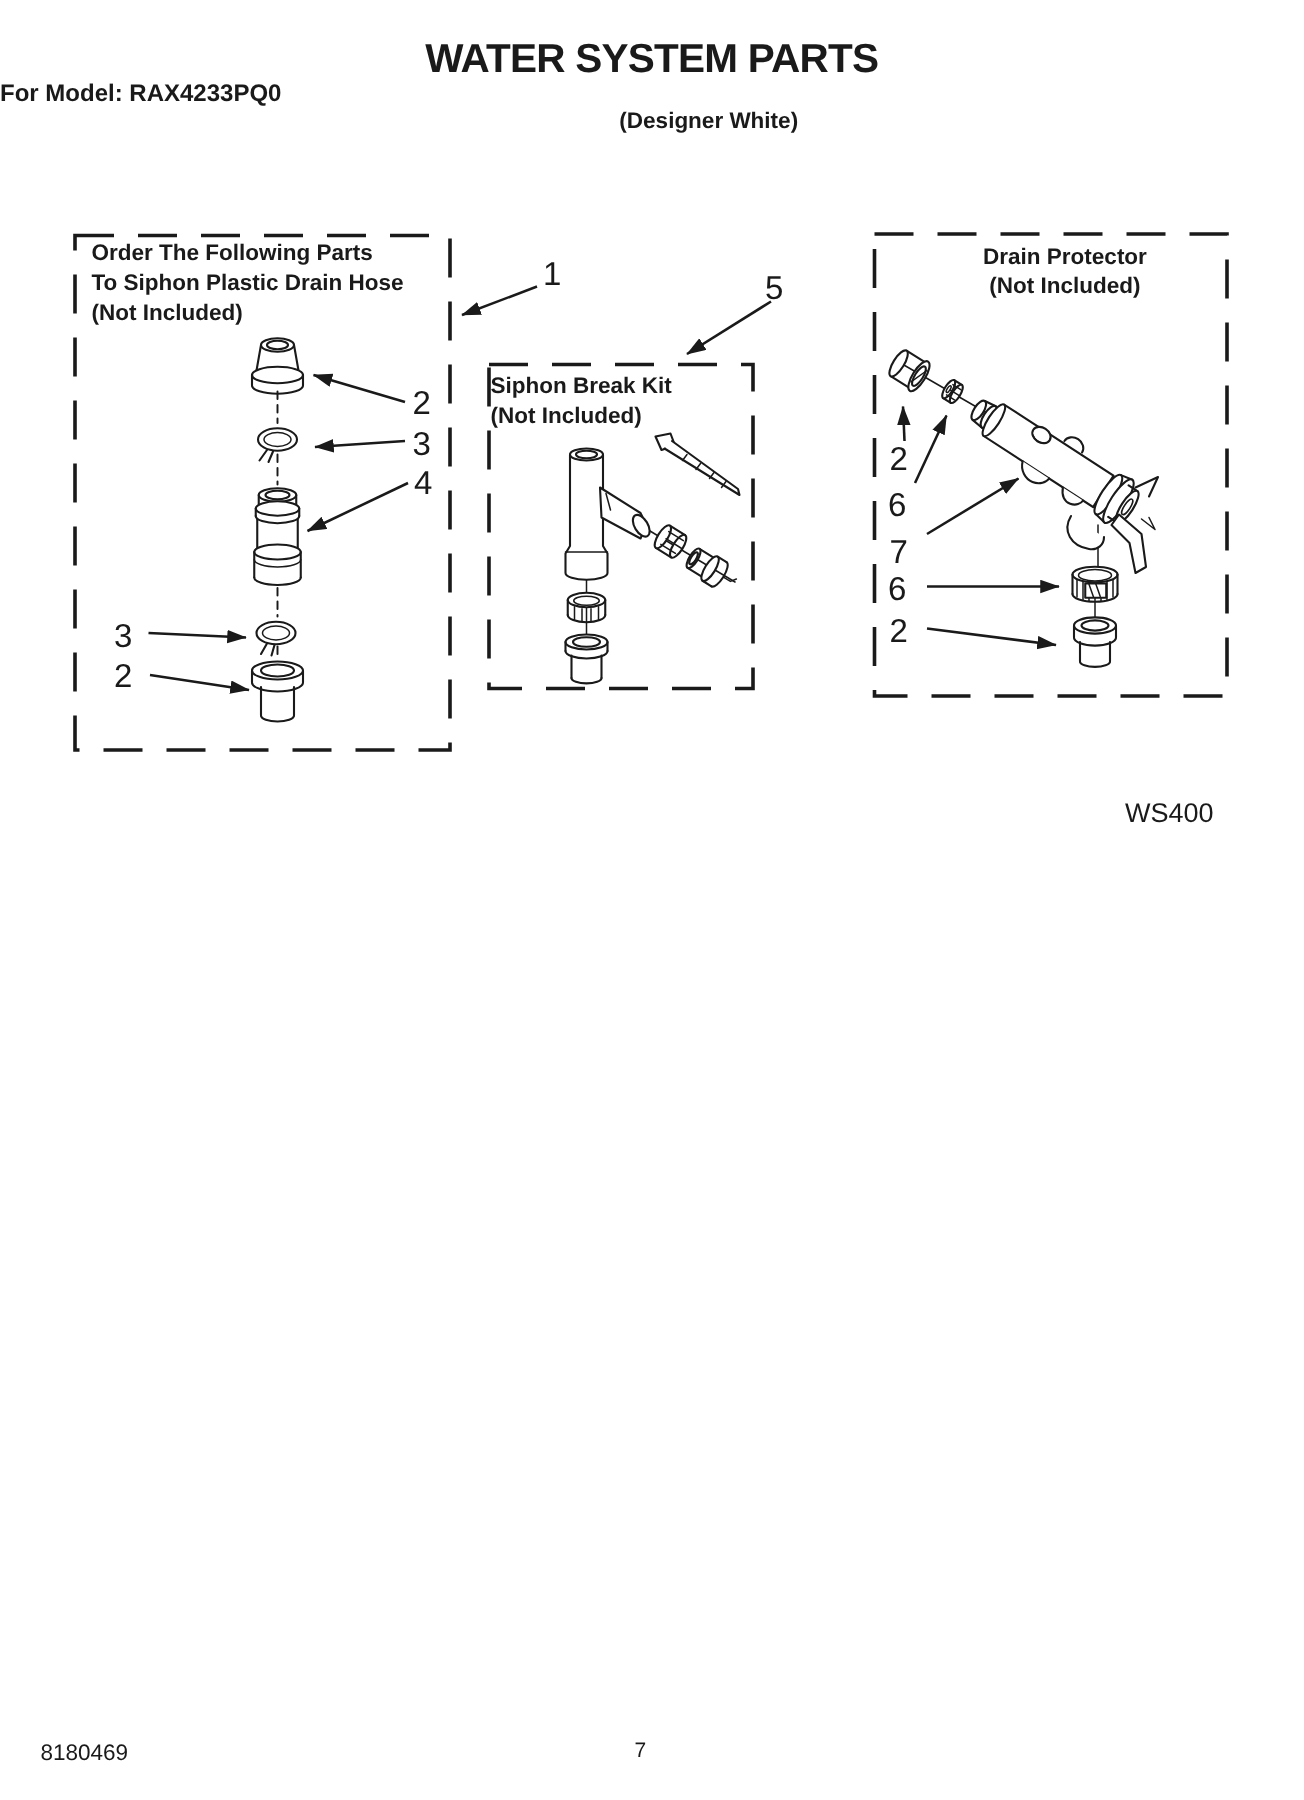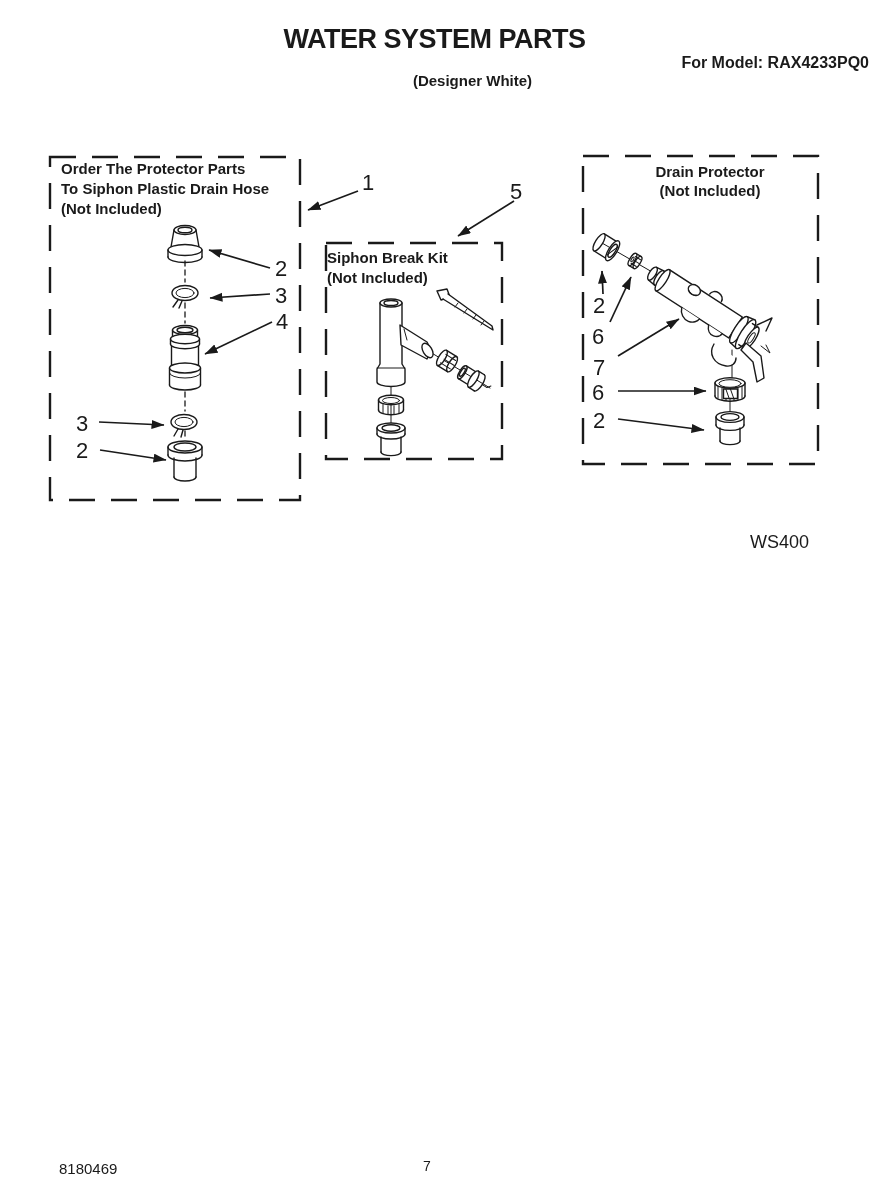--- a/index.html
+++ b/index.html
@@ -3,26 +3,26 @@
 <meta charset="utf-8">
 <style>
   html,body{margin:0;padding:0;}
   body{
     width:869px;height:1200px;background:#ffffff;position:relative;
     font-family:"Liberation Sans","DejaVu Sans",sans-serif;color:#1a1a1a;
     overflow:hidden;
   }
   .abs{position:absolute;white-space:nowrap;}
   .title{width:869px;text-align:center;font-size:27px;font-weight:bold;letter-spacing:-.5px;}
-  .subtitle{width:869px;text-align:right;font-size:16px;font-weight:bold;}
+  .subtitle{width:869px;text-align:left;font-size:16px;font-weight:bold;}
   .finish{width:869px;text-align:center;font-size:15px;font-weight:bold;transform:translateX(38px);}
   .boxhead{font-size:15px;font-weight:bold;line-height:20px;}
   .callout{font-size:22px;font-weight:400;}
   .code{font-size:18px;margin-top:46px;}
-  .docnum{font-size:15px;margin-left:32px;}
+  .docnum{font-size:15px;}
   .pagenum{font-size:14px;}
   svg{position:absolute;left:0;top:0;}
   .ink{stroke:#1a1a1a;fill:none;stroke-width:1.4;stroke-linecap:round;stroke-linejoin:round;}
   .wfill{fill:#ffffff;}
   .thin{stroke-width:1;}
   .dashax{stroke-dasharray:5 4;stroke-width:1.3;}
   .boxline{stroke:#1a1a1a;fill:none;stroke-width:2.4;stroke-dasharray:26 16;}
   .arrow{stroke:#1a1a1a;stroke-width:1.7;fill:none;}
 </style>
 </head>
@@ -229,21 +229,21 @@
       <path d="M720,441 A10,3.6 0 0 0 740,441" class="ink"></path>
     </g>
   </g>
 </svg>
 
 <div class="abs title" style="top:24px;left:0;text-align:center;">WATER SYSTEM PARTS</div>
 <div class="abs subtitle" style="top:54px;left:0;">For Model: RAX4233PQ0</div>
 <div class="abs finish" style="top:72px;left:0;">(Designer White)</div>
 
 <div class="abs boxhead" style="left:61px;top:159px;">
-  <div>Order The Protector Parts</div>
+  <div>Order The Following Parts</div>
   <div>To Siphon Plastic Drain Hose</div>
   <div>(Not Included)</div>
 </div>
 
 <div class="abs boxhead" style="left:327px;top:248px;width:175px;text-align:left;">
   <div>Siphon Break Kit</div>
   <div>(Not Included)</div>
 </div>
 
 <div class="abs boxhead" style="left:584px;top:162px;width:252px;text-align:center;line-height:19px;">

